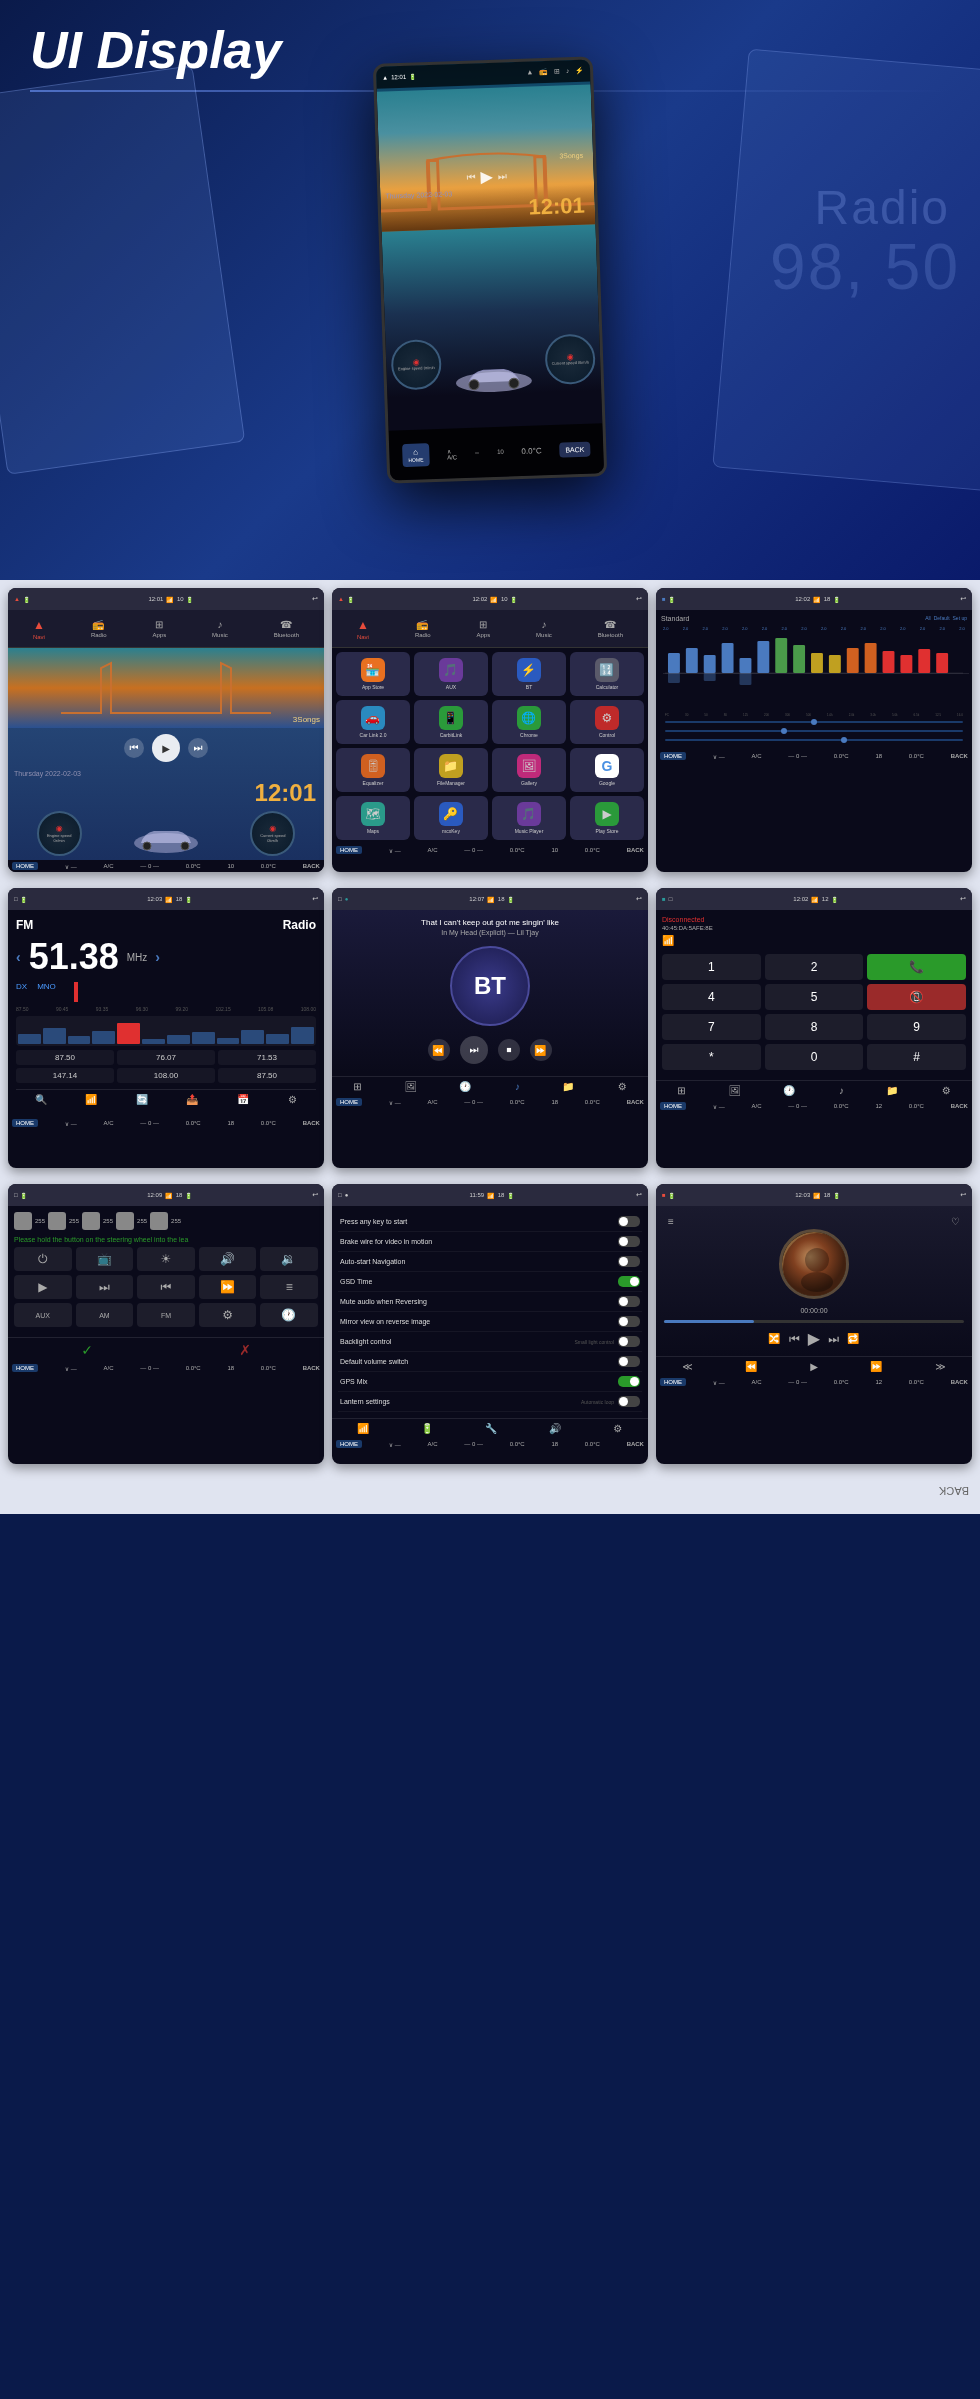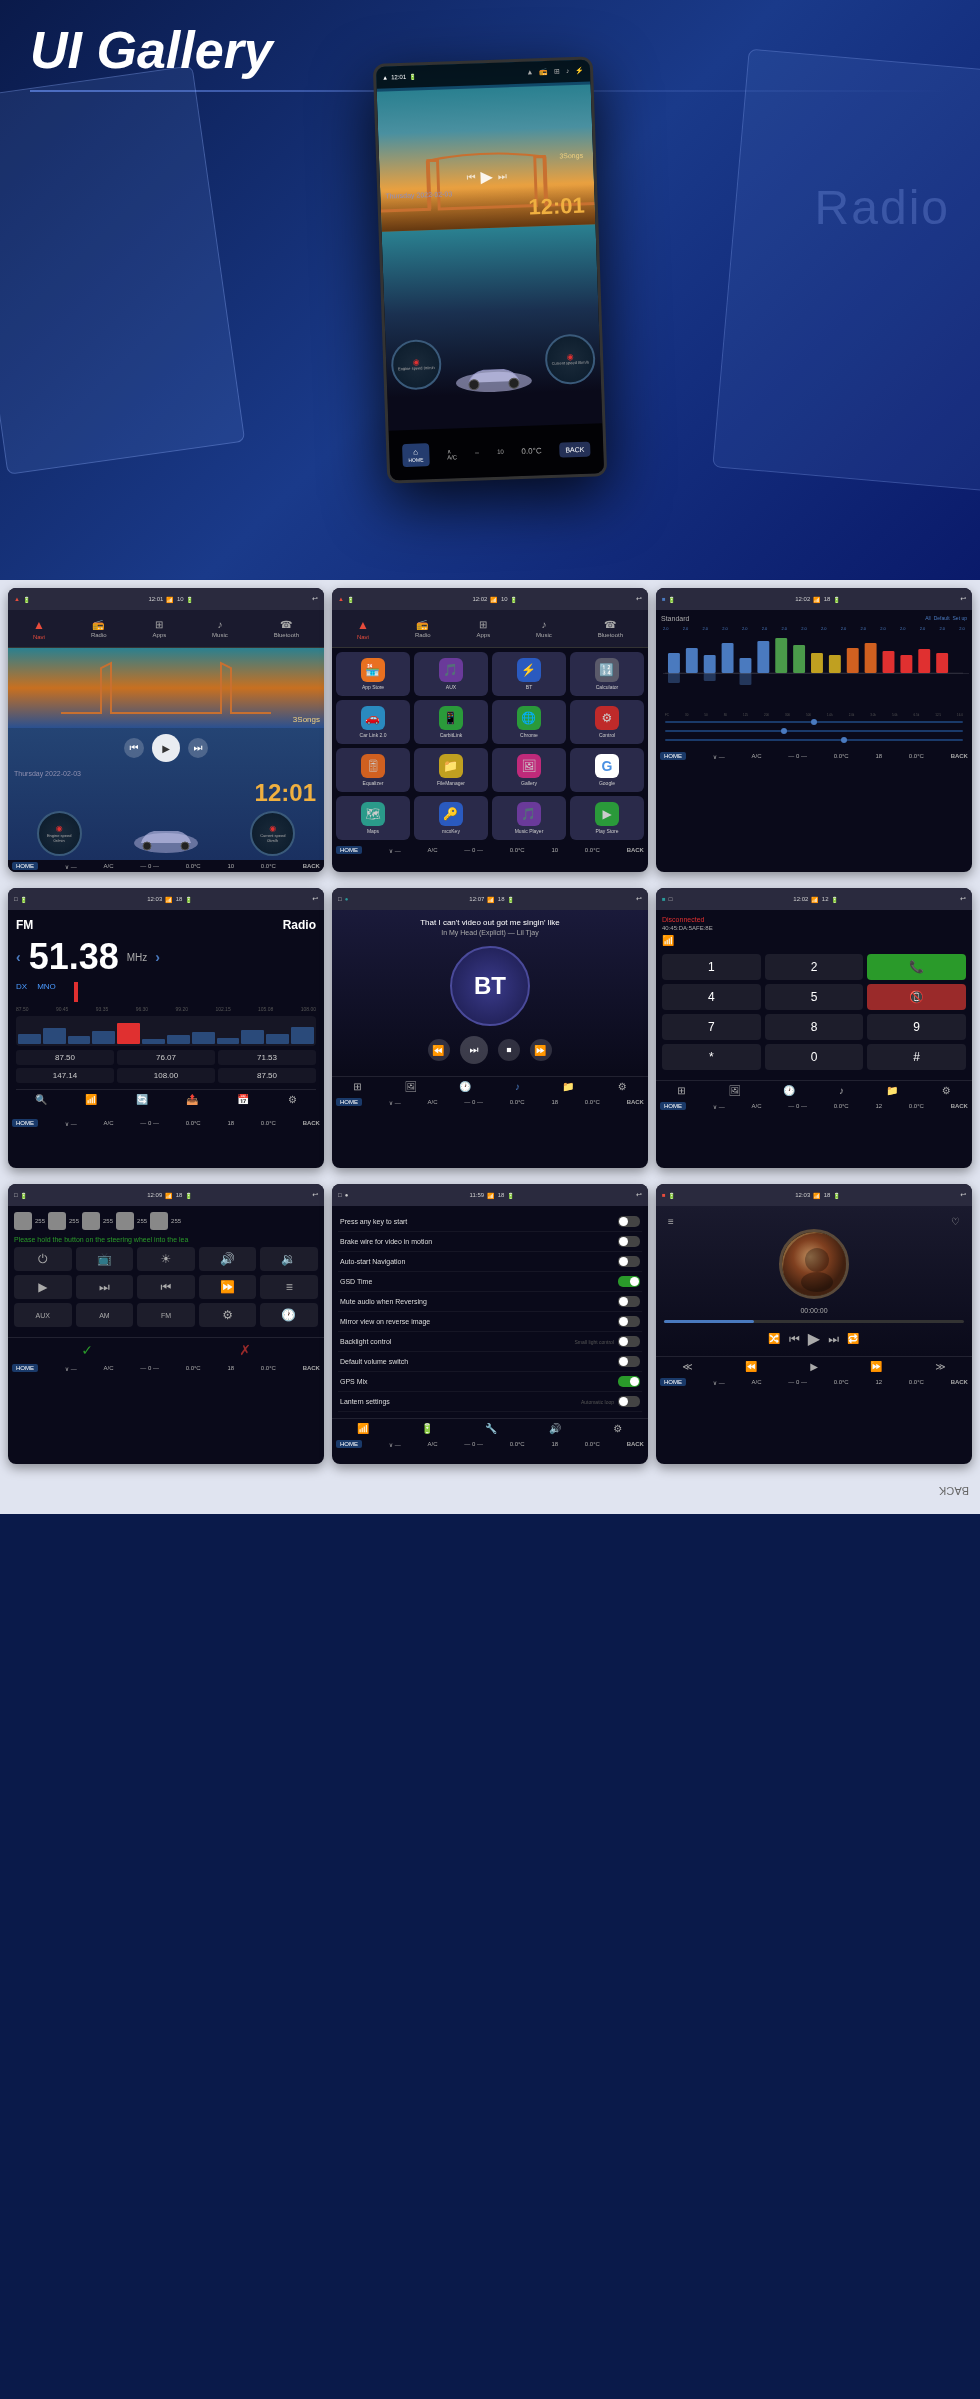--- a/index.html
+++ b/index.html
@@ -677,24 +677,25 @@
   </style>
 </head>
 <body>
 
 <div class="header-section">
   <div class="bg-screens">
     <div class="bg-screen-left"></div>
     <div class="bg-screen-right"></div>
   </div>
 
-  <h1 class="ui-display-title">UI Gallery</h1>
+  <h1 class="ui-display-title">UI Display</h1>
   <div class="header-divider"></div>
 
   <div class="radio-ghost">Radio</div>
+  <div class="freq-ghost">98, 50</div>
 
   <div class="center-phone">
     <div class="phone-screen">
 
       <div class="phone-topbar">
         <div class="status-icons">
           <span>▲</span>
           <span>12:01</span>
           <span>🔋</span>
         </div>
@@ -1182,21 +1183,21 @@
       </div>
       <div class="status-icons">
         <span>12:07</span>
         <span>📶</span>
         <span>18</span>
         <span>🔋</span>
       </div>
       <div>↩</div>
     </div>
     <div class="bt-screen">
-      <div class="bt-song-title">That I can't video out got me singin' like</div>
+      <div class="bt-song-title">That I can't keep out got me singin' like</div>
       <div class="bt-song-sub">In My Head (Explicit) — Lil Tjay</div>
 
       <div class="bt-circle">
         <span>BT</span>
       </div>
 
       <div class="bt-controls">
         <div class="bt-ctrl">⏪</div>
         <div class="bt-ctrl" style="width:28px;height:28px;background:rgba(255,255,255,0.2);">⏭</div>
         <div class="bt-ctrl">⏹</div>

